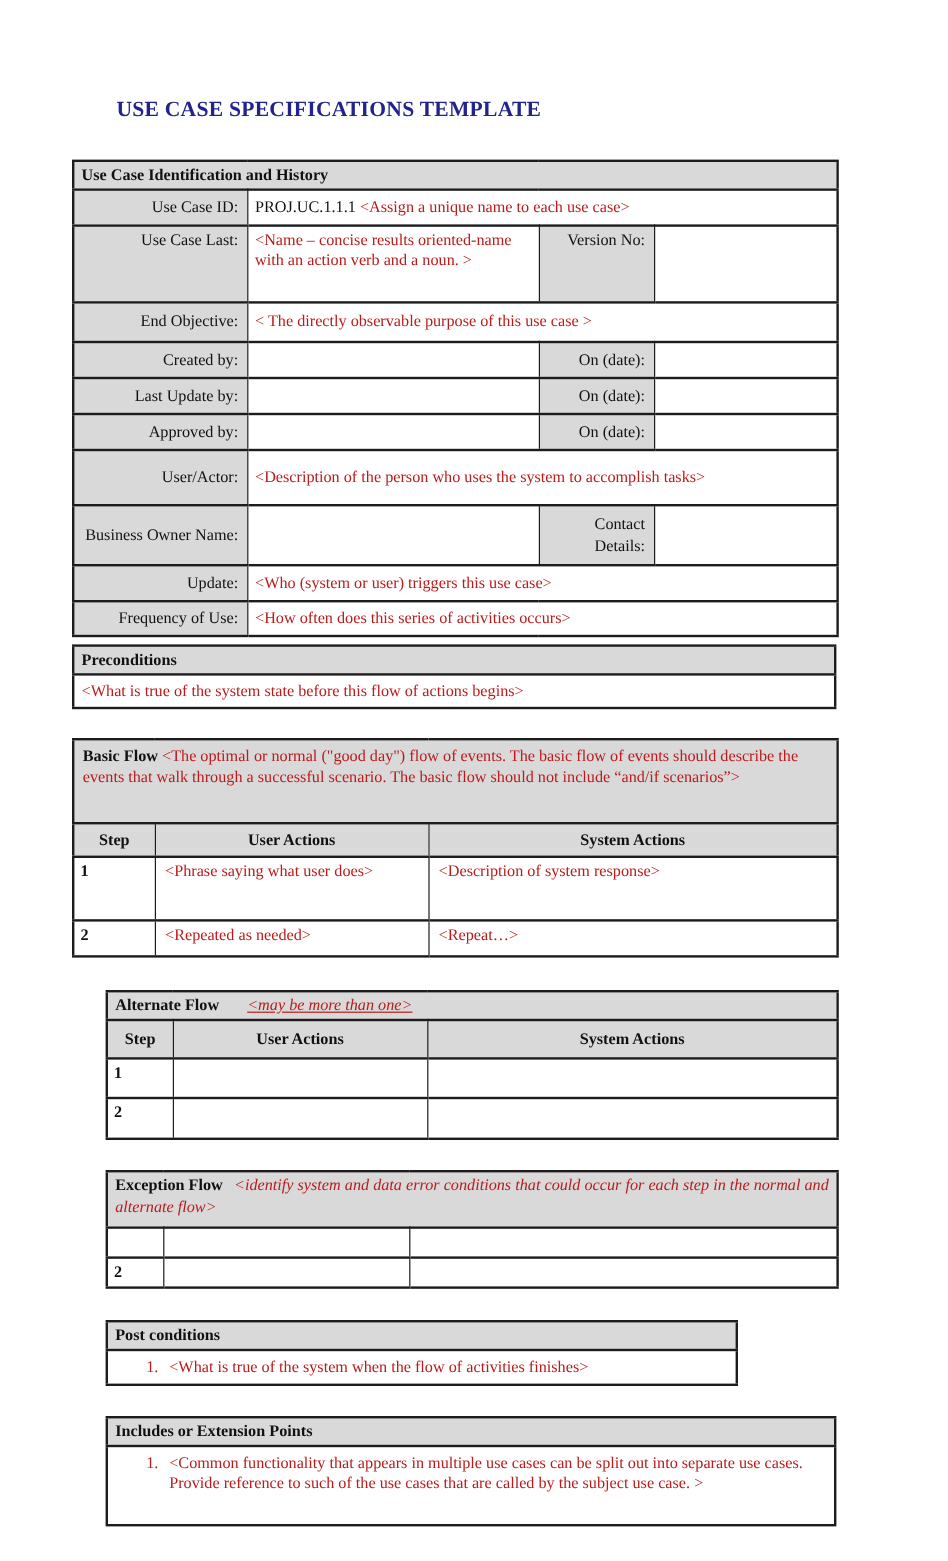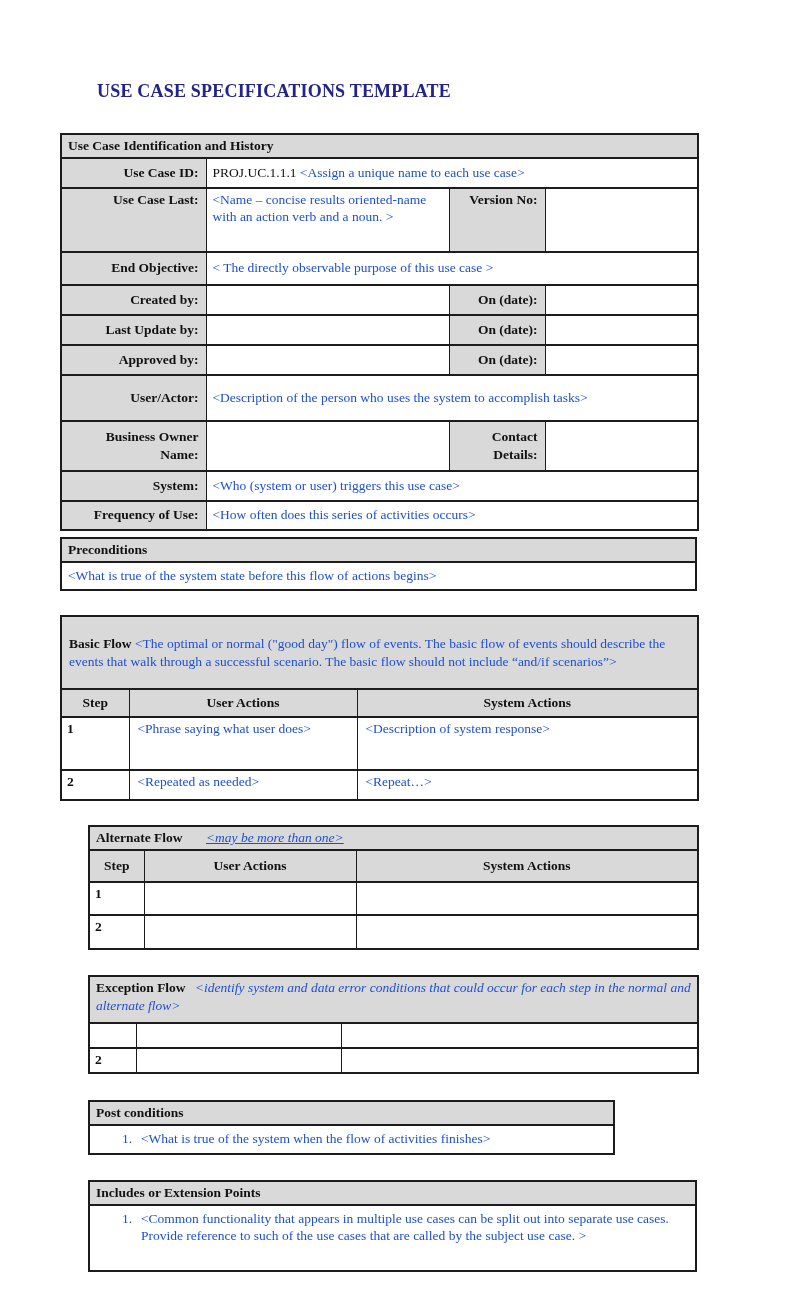--- a/index.html
+++ b/index.html
@@ -15,23 +15,23 @@
     position:absolute; border-collapse:collapse; table-layout:fixed;
     background:#fff; border:2px solid #1c1c1c;
   }
   td {
     border-left:1px solid #1c1c1c; border-right:1px solid #1c1c1c;
     border-top:2px solid #1c1c1c; border-bottom:2px solid #1c1c1c;
     font-size:13.5px; line-height:1.3; padding:2px 6px; overflow:hidden;
     vertical-align:middle;
   }
   .hd   { background:#d9d9d9; font-weight:bold; text-align:left; }
-  .lbl  { background:#d9d9d9; font-weight:bold; text-align:right; padding-right:7px; }
+  .lbl  { background:#d9d9d9; font-weight:normal; text-align:right; padding-right:7px; }
   .top  { vertical-align:top; }
-  .red  { color:#1d4ed8; }
+  .red  { color:#b91c1c; }
   .ital { font-style:italic; }
   .ctr  { text-align:center; font-weight:bold; }
   .stepcell { font-weight:bold; vertical-align:top; padding-left:5px; }
   .flowcell { vertical-align:top; padding-left:8px; }
   .listrow { display:flex; align-items:flex-start; }
   .listnum { width:36px; text-align:right; flex:0 0 36px; margin-right:9px; }
   .listtext { flex:1 1 auto; padding-right:6px; }
 </style>
 </head>
 <body>
@@ -85,21 +85,21 @@
     <td class="lbl">User/Actor:</td>
     <td colspan="3" class="red">&lt;Description of the person who uses the system to accomplish tasks&gt;</td>
   </tr>
   <tr style="height:50px">
     <td class="lbl">Business Owner Name:</td>
     <td></td>
     <td class="lbl">Contact Details:</td>
     <td></td>
   </tr>
   <tr style="height:30px">
-    <td class="lbl">System:</td>
+    <td class="lbl">Update:</td>
     <td colspan="3" class="red">&lt;Who (system or user) triggers this use case&gt;</td>
   </tr>
   <tr style="height:29px">
     <td class="lbl">Frequency of Use:</td>
     <td colspan="3" class="red">&lt;How often does this series of activities occurs&gt;</td>
   </tr>
 </tbody>
   </table>
 
 <table style="left:60px; top:537px; width:637px;">
@@ -114,21 +114,21 @@
   </table>
 
 <table style="left:60px; top:615px; width:637px;">
   <colgroup>
       <col style="width:68px">
       <col style="width:228px">
       <col style="width:341px">
     </colgroup>
   <tbody>
       <tr style="height:70px">
-    <td colspan="3" class="hd top" style="font-weight:normal; padding:18px 7px;">
+    <td colspan="3" class="hd top" style="font-weight:normal; padding:4px 7px;">
       <b>Basic Flow</b>
       <span class="red">&lt;The optimal or normal ("good day") flow of events.  The basic flow of events should describe the events that walk through a successful scenario.  The basic flow should not include “and/if scenarios”&gt;</span>
     </td>
   </tr>
   <tr style="height:28px">
     <td class="hd ctr">Step</td>
     <td class="hd ctr">User Actions</td>
     <td class="hd ctr">System Actions</td>
   </tr>
   <tr style="height:53px">

